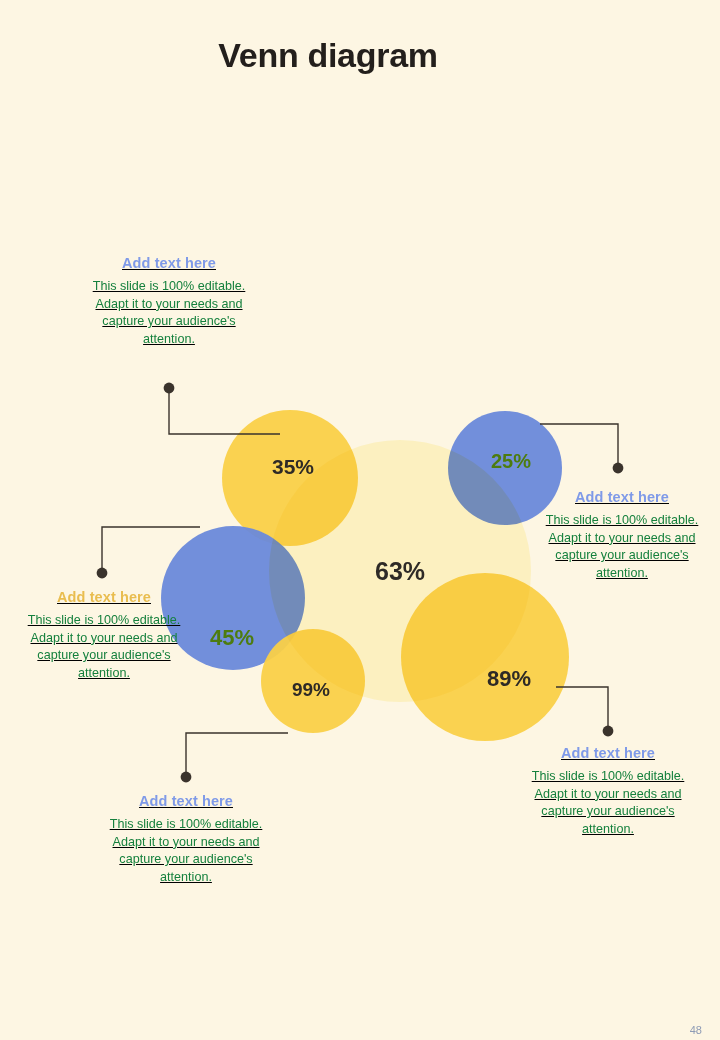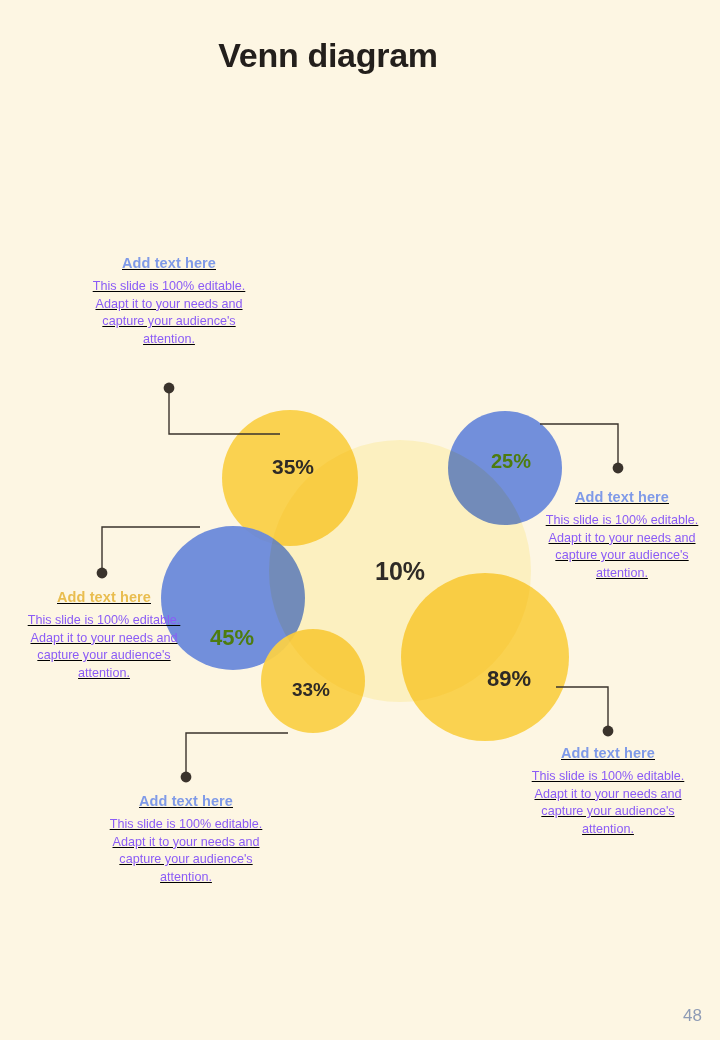--- a/index.html
+++ b/index.html
@@ -68,28 +68,28 @@
     font-weight: bold;
     line-height: 1.2;
     margin-bottom: 6px;
     letter-spacing: 0.1px;
   }
   .callout-title.blue   { color: #7f9ae8; }
   .callout-title.yellow { color: #e9bd4f; }
   .callout-body {
     font-size: 12.6px;
     line-height: 1.38;
-    color: #8b5cf6;
+    color: #15803d;
   }
 
   .page-number {
     position: absolute;
     right: 18px;
-    bottom: 14px;
-    font-size: 17px;
+    bottom: 4px;
+    font-size: 11px;
     color: #8e9bb5;
   }
 </style>
 </head>
 <body>
 
 <div class="slide">
 
   <div class="page-title">Venn diagram</div>
 
@@ -120,25 +120,25 @@
       </g>
       <g fill="#3a332c">
         <circle cx="169" cy="388" r="5.4"></circle>
         <circle cx="102" cy="573" r="5.4"></circle>
         <circle cx="618" cy="468" r="5.4"></circle>
         <circle cx="608" cy="731" r="5.4"></circle>
         <circle cx="186" cy="777" r="5.4"></circle>
       </g>
     </svg>
 
-    <div class="bubble-label dark" style="left:400px; top:571px; font-size:25px;">10%</div>
+    <div class="bubble-label dark" style="left:400px; top:571px; font-size:25px;">63%</div>
     <div class="bubble-label dark" style="left:273px; top:467px; font-size:21px;margin-left:20px;">35%</div>
     <div class="bubble-label light" style="left:511px; top:461px; font-size:20px;">25%</div>
     <div class="bubble-label light" style="left:232px; top:599px; font-size:22px;margin-top:39px;">45%</div>
-    <div class="bubble-label dark" style="left:311px; top:690px; font-size:19px;">33%</div>
+    <div class="bubble-label dark" style="left:311px; top:690px; font-size:19px;">99%</div>
     <div class="bubble-label dark" style="left:509px; top:679px; font-size:22px;">89%</div>
   </div>
 
   <div class="callout" style="left:89px; top:255px;">
     <div class="callout-title blue">Add text here</div>
     <div class="callout-body">This slide is 100% editable. Adapt it to your needs and capture your audience's attention.</div>
   </div>
 
   <div class="callout" style="left:24px; top:589px;">
     <div class="callout-title yellow">Add text here</div>

